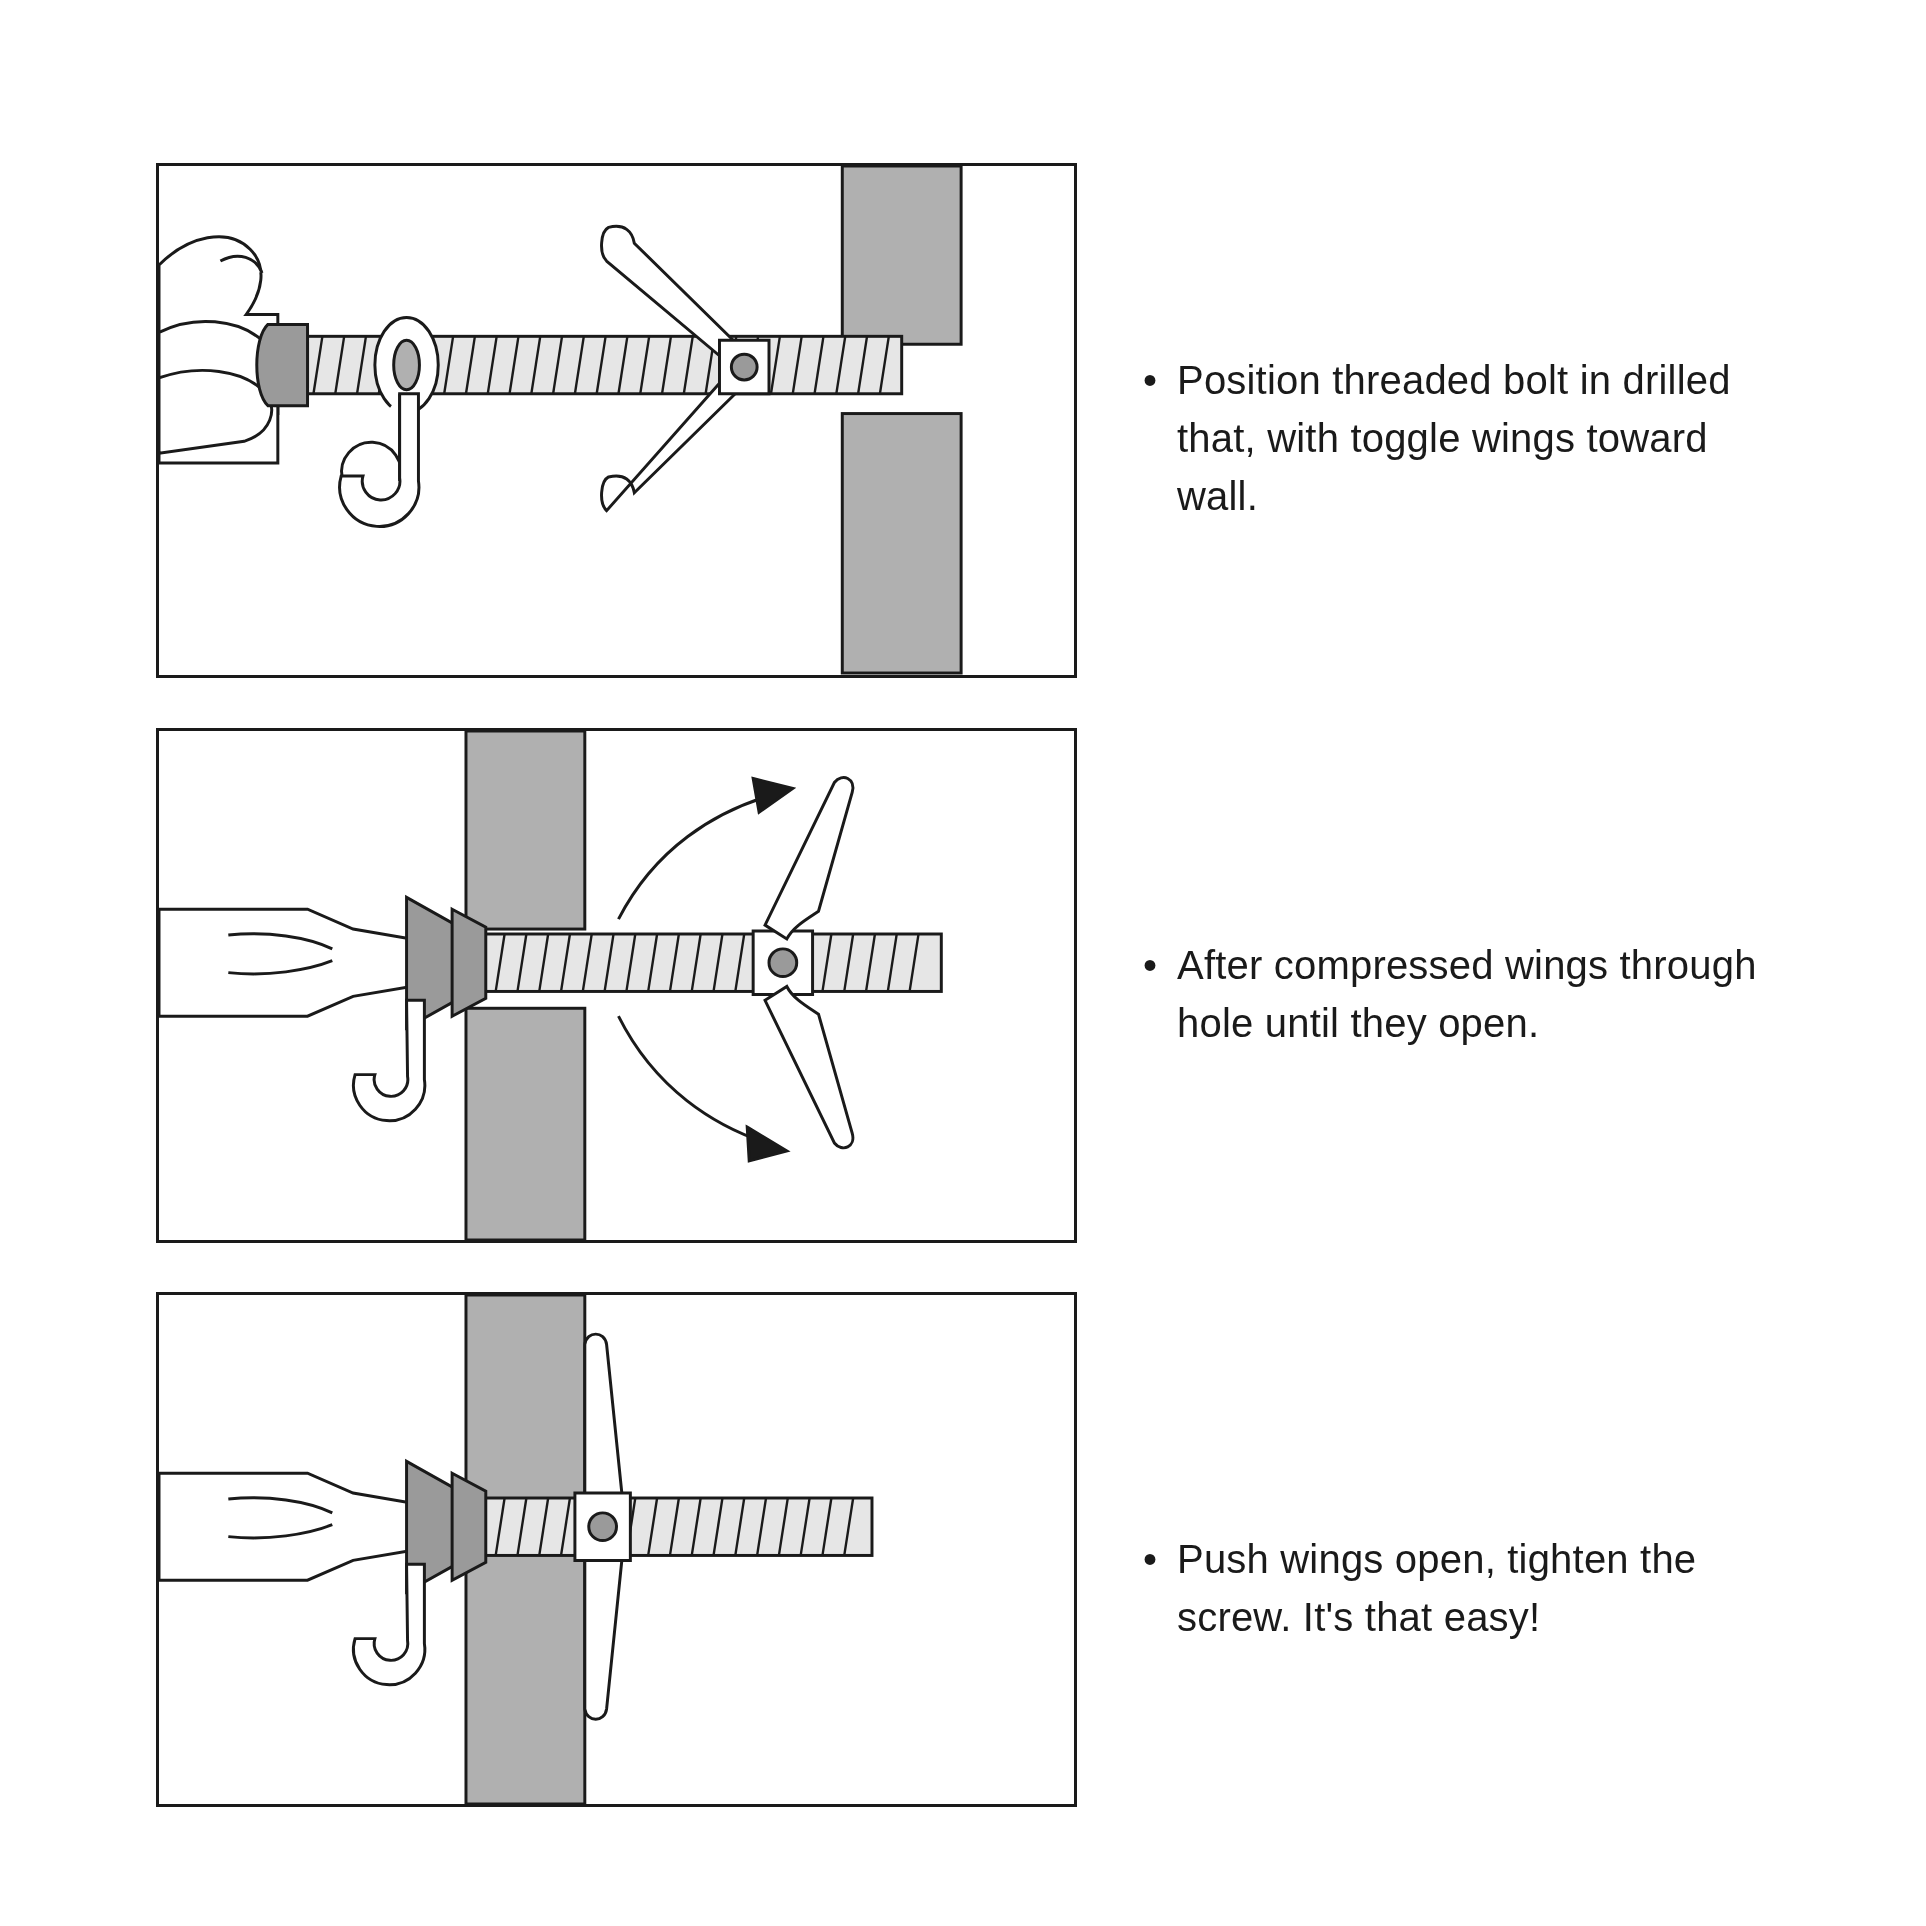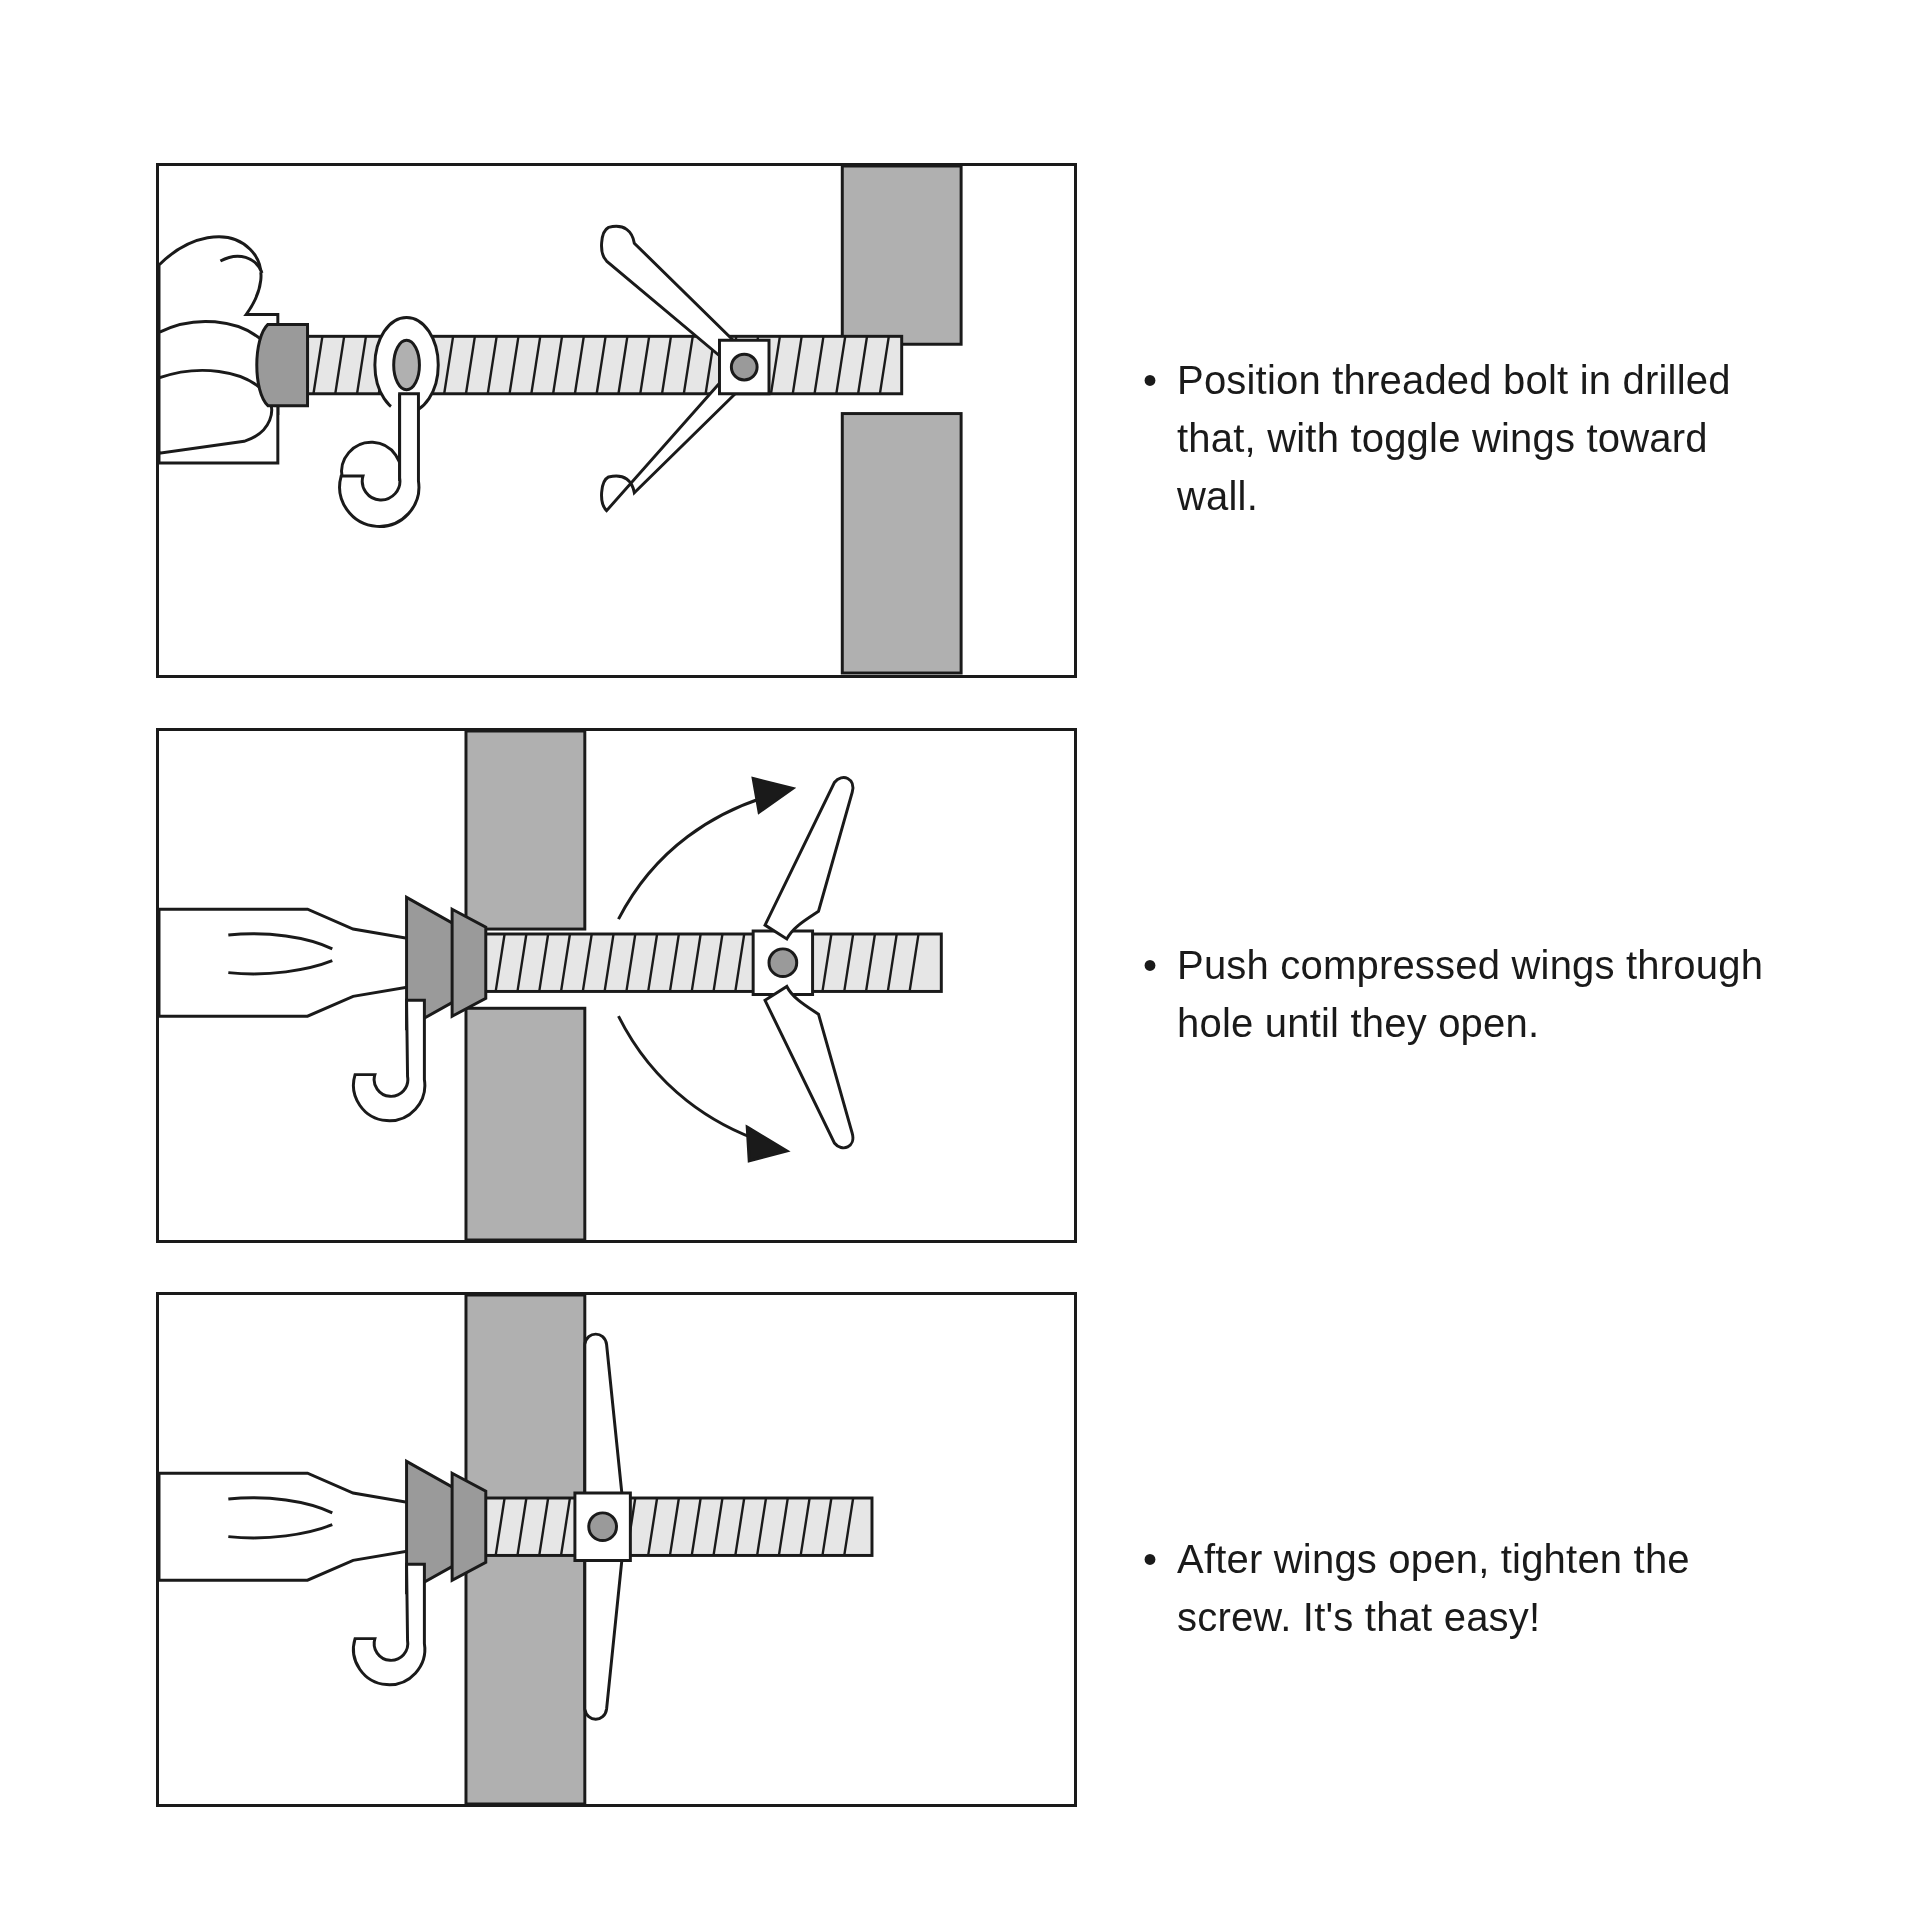--- a/index.html
+++ b/index.html
@@ -189,21 +189,21 @@
       </g>
       <g fill="none" stroke="#1a1a1a" stroke-width="3">
         <path d="M464 288 C 500 360, 560 400, 620 418"></path>
         <path d="M594 400 L 634 424 L 596 434 Z" fill="#1a1a1a"></path>
       </g>
     </svg>
   </div>
 
   <div class="caption" style="left:1143px; top:936px; width:673px;">
     <span class="bullet">•</span>
-    <span class="caption-text">Push compressed wings through hole until they open.</span>
+    <span class="caption-text">After compressed wings through hole until they open.</span>
   </div>
 
   <div class="panel" style="left:156px; top:1292px; width:921px; height:515px;">
     <svg width="915" height="509" viewBox="0 0 924 514">
 
       <rect x="310" y="0" width="120" height="514" fill="#b0b0b0" stroke="#1a1a1a" stroke-width="3"></rect>
 
       <g>
         <rect x="290" y="205" width="430" height="58" fill="#e6e6e6" stroke="#1a1a1a" stroke-width="3"></rect>
         <g stroke="#1a1a1a" stroke-width="2.4" fill="none">
@@ -248,17 +248,17 @@
         <path d="M430 206 L 468 206 L 452 50 C 450 36, 432 36, 430 50 Z"></path>
         <path d="M430 262 L 468 262 L 452 418 C 450 432, 432 432, 430 418 Z"></path>
         <path d="M420 200 L 476 200 L 476 268 L 420 268 Z"></path>
         <circle cx="448" cy="234" r="14" fill="#9a9a9a" stroke="#1a1a1a" stroke-width="3"></circle>
       </g>
     </svg>
   </div>
 
   <div class="caption" style="left:1143px; top:1530px; width:653px;">
     <span class="bullet">•</span>
-    <span class="caption-text">After wings open, tighten the screw. It's that easy!</span>
+    <span class="caption-text">Push wings open, tighten the screw. It's that easy!</span>
   </div>
 
 </div>
 
 
 </body></html>

